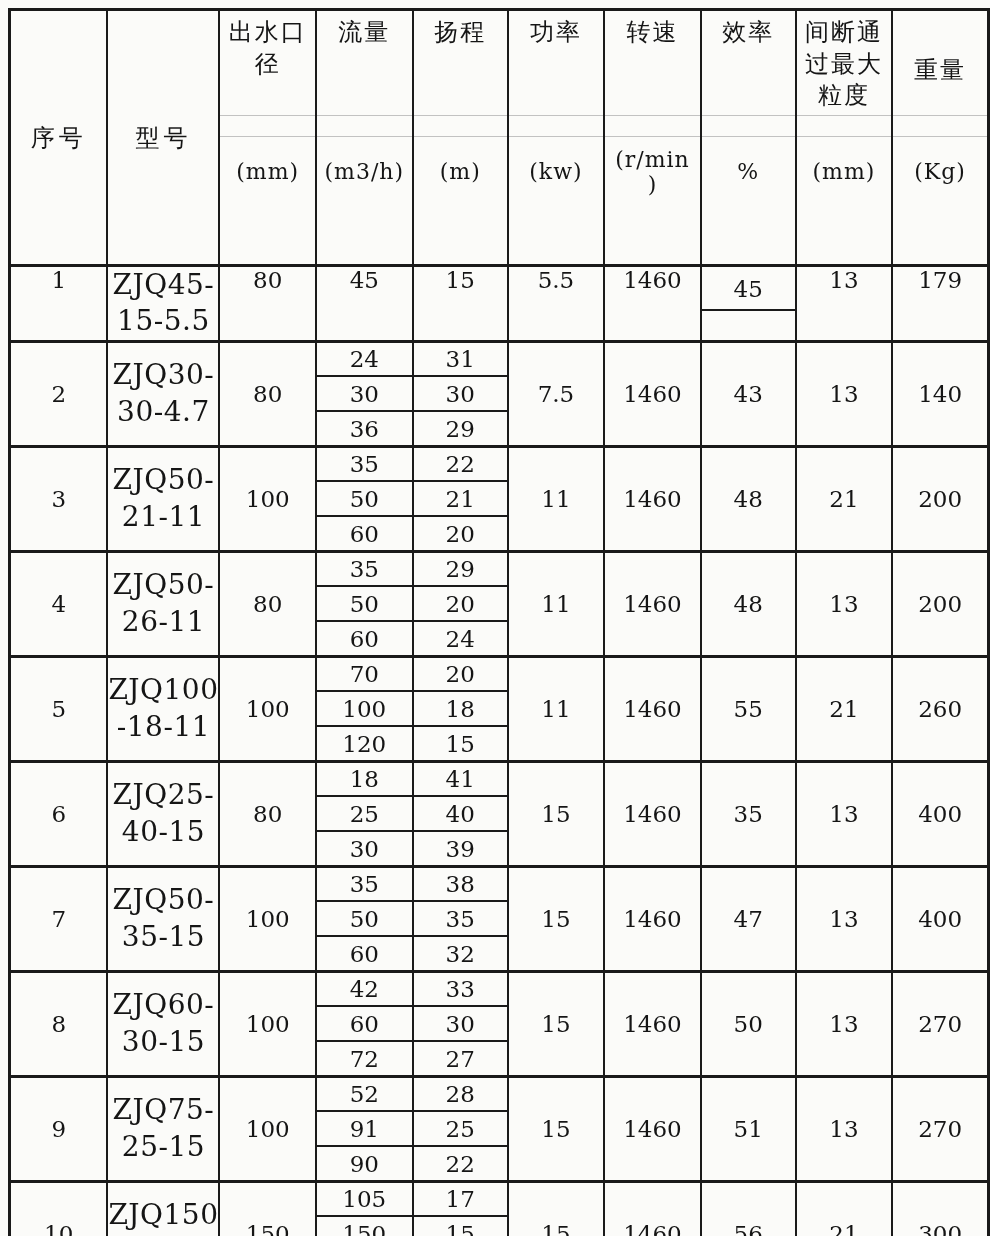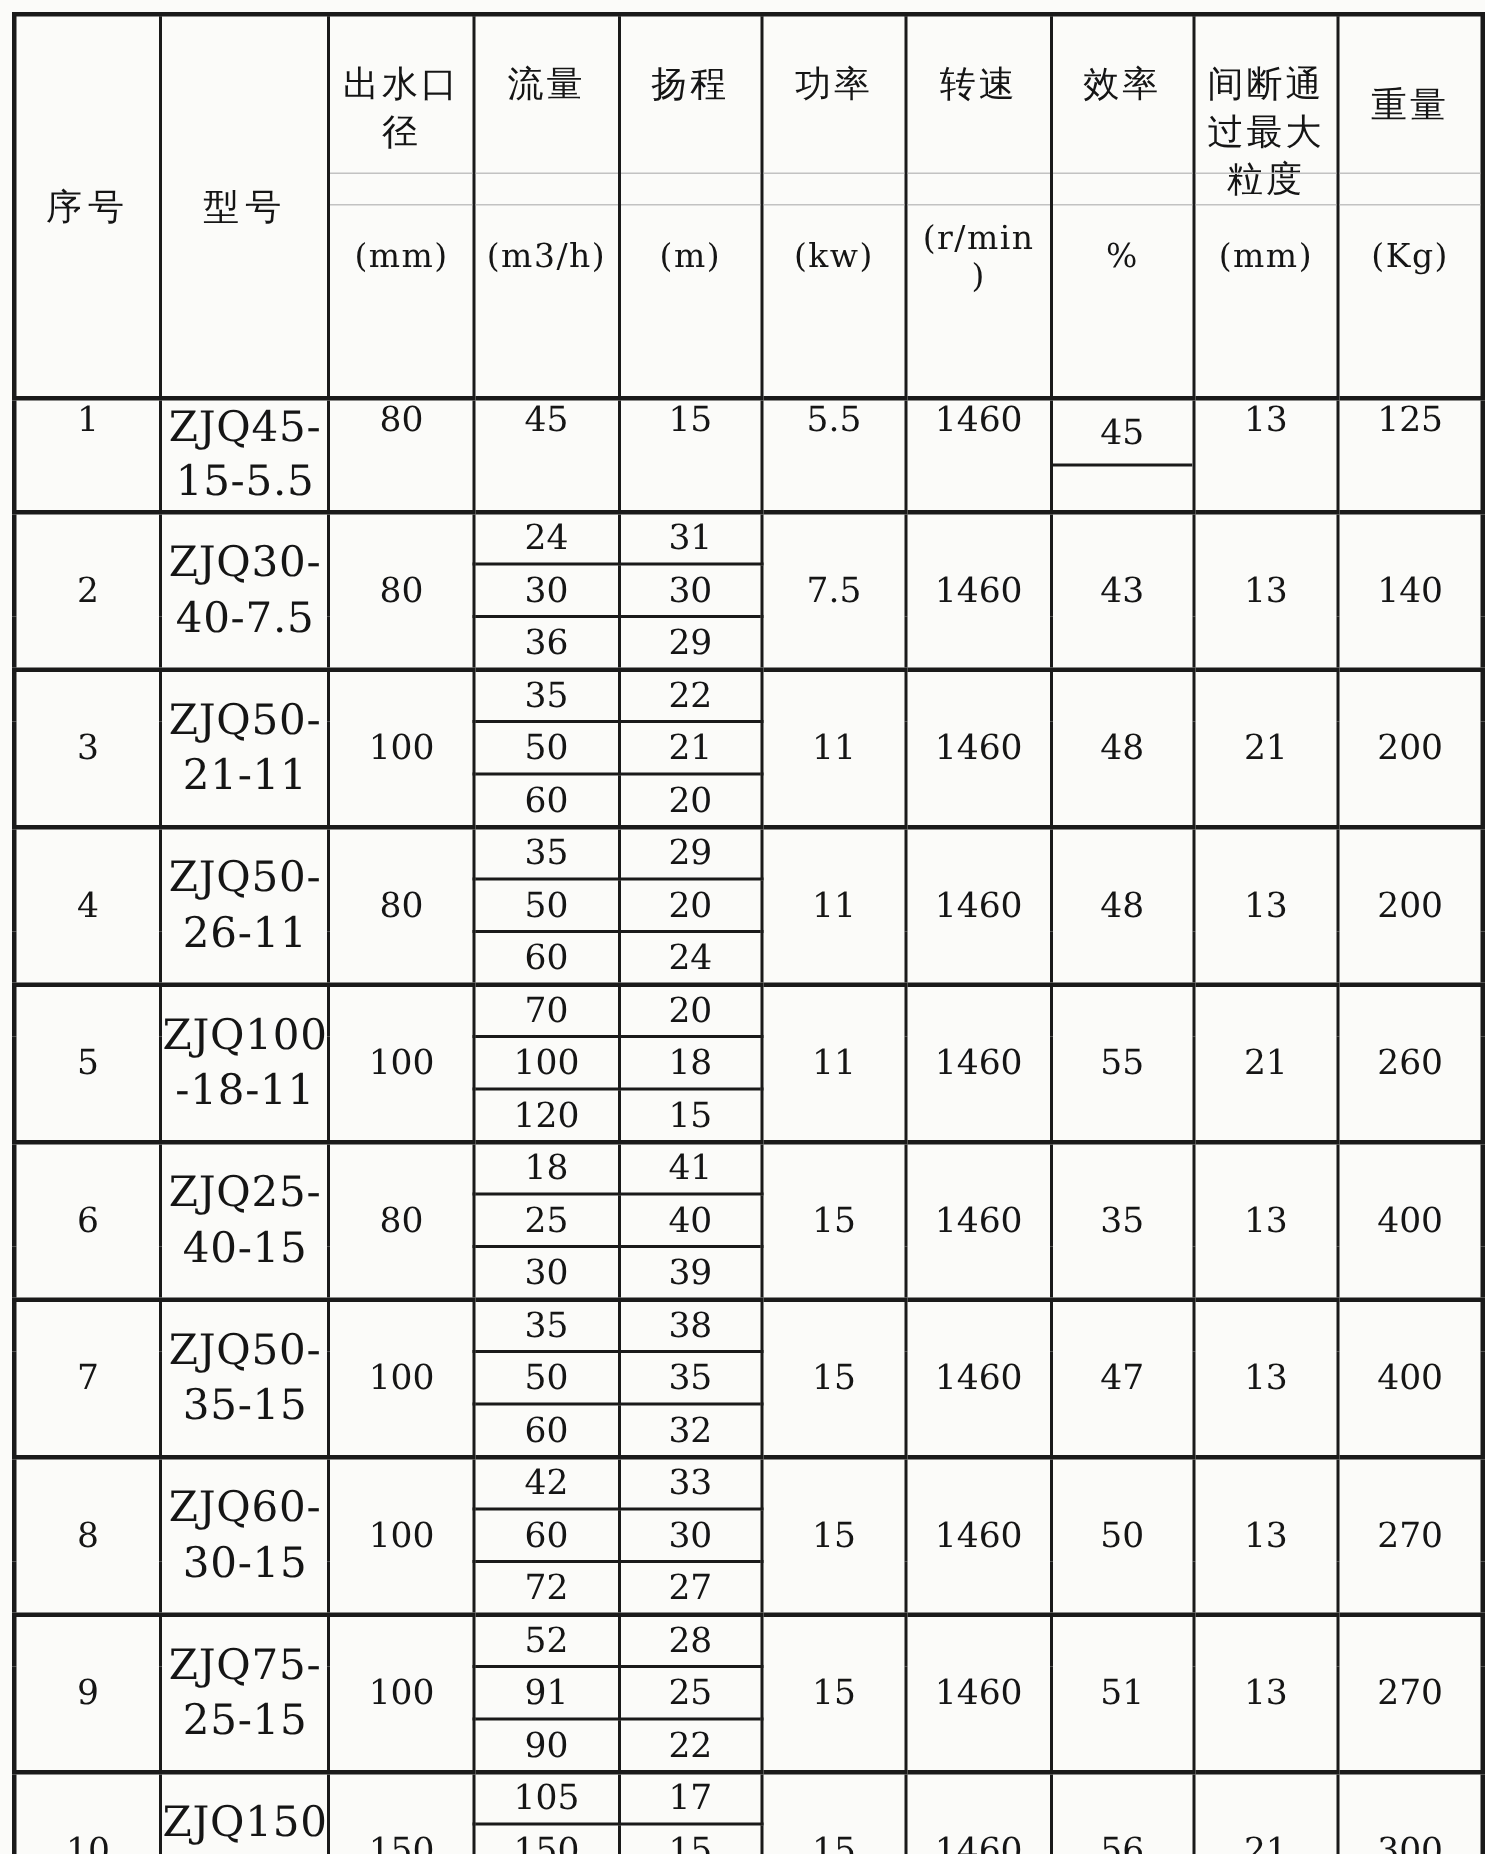--- a/index.html
+++ b/index.html
@@ -15,21 +15,21 @@
   .spec th,.spec td{
     border:2px solid #1a1a1a;text-align:center;padding:0;
     font-weight:normal;overflow:hidden;
   }
   thead tr{height:197px}
   thead th{border-bottom:3px solid #1a1a1a;vertical-align:top}
   .hsimple{height:253px;display:flex;align-items:center;justify-content:center;
     font-size:24px;letter-spacing:4px}
   .hwrap{height:197px;display:flex;flex-direction:column}
   .htitle{height:104px;box-sizing:border-box;display:flex;flex-direction:column;
-    align-items:center;padding-top:30px;font-size:24px;line-height:1.32;letter-spacing:2px}
+    align-items:center;padding-top:6px;font-size:24px;line-height:1.32;letter-spacing:2px}
   .htitle.vcenter{justify-content:center;padding-top:16px}
   .hband{height:20px;border-top:1px solid #c2c2c2;border-bottom:1px solid #c2c2c2}
   .hunit{flex:1;display:flex;flex-direction:column;justify-content:center;
     font-size:22px;line-height:1.1;letter-spacing:1px}
   .ln{display:block}
   tbody td{font-size:23px}
   tbody tr{height:35px}
   tr.r1{height:70px}
   tr.stub{height:26px}
   tr.gtop td{border-top:3px solid #1a1a1a}
@@ -174,28 +174,28 @@
   <td class="tp">80</td>
   <td class="tp">45</td>
   <td class="tp">15</td>
   <td class="tp">5.5</td>
   <td class="tp">1460</td>
   <td class="effsplit">
             <div class="effval">45</div>
             <div></div>
           </td>
   <td class="tp">13</td>
-  <td class="tp">125</td>
+  <td class="tp">179</td>
 </tr>
 
 <tr class="gtop">
   <td class="vm" rowspan="3">2</td>
   <td class="vm model" rowspan="3">
             <span class="ln">ZJQ30-</span>
-            <span class="ln">40-7.5</span>
+            <span class="ln">30-4.7</span>
           </td>
   <td class="vm" rowspan="3">80</td>
   <td class="vm">24</td>
   <td class="vm">31</td>
   <td class="vm" rowspan="3">7.5</td>
   <td class="vm" rowspan="3">1460</td>
   <td class="vm" rowspan="3">43</td>
   <td class="vm" rowspan="3">13</td>
   <td class="vm" rowspan="3">140</td>
 </tr>

